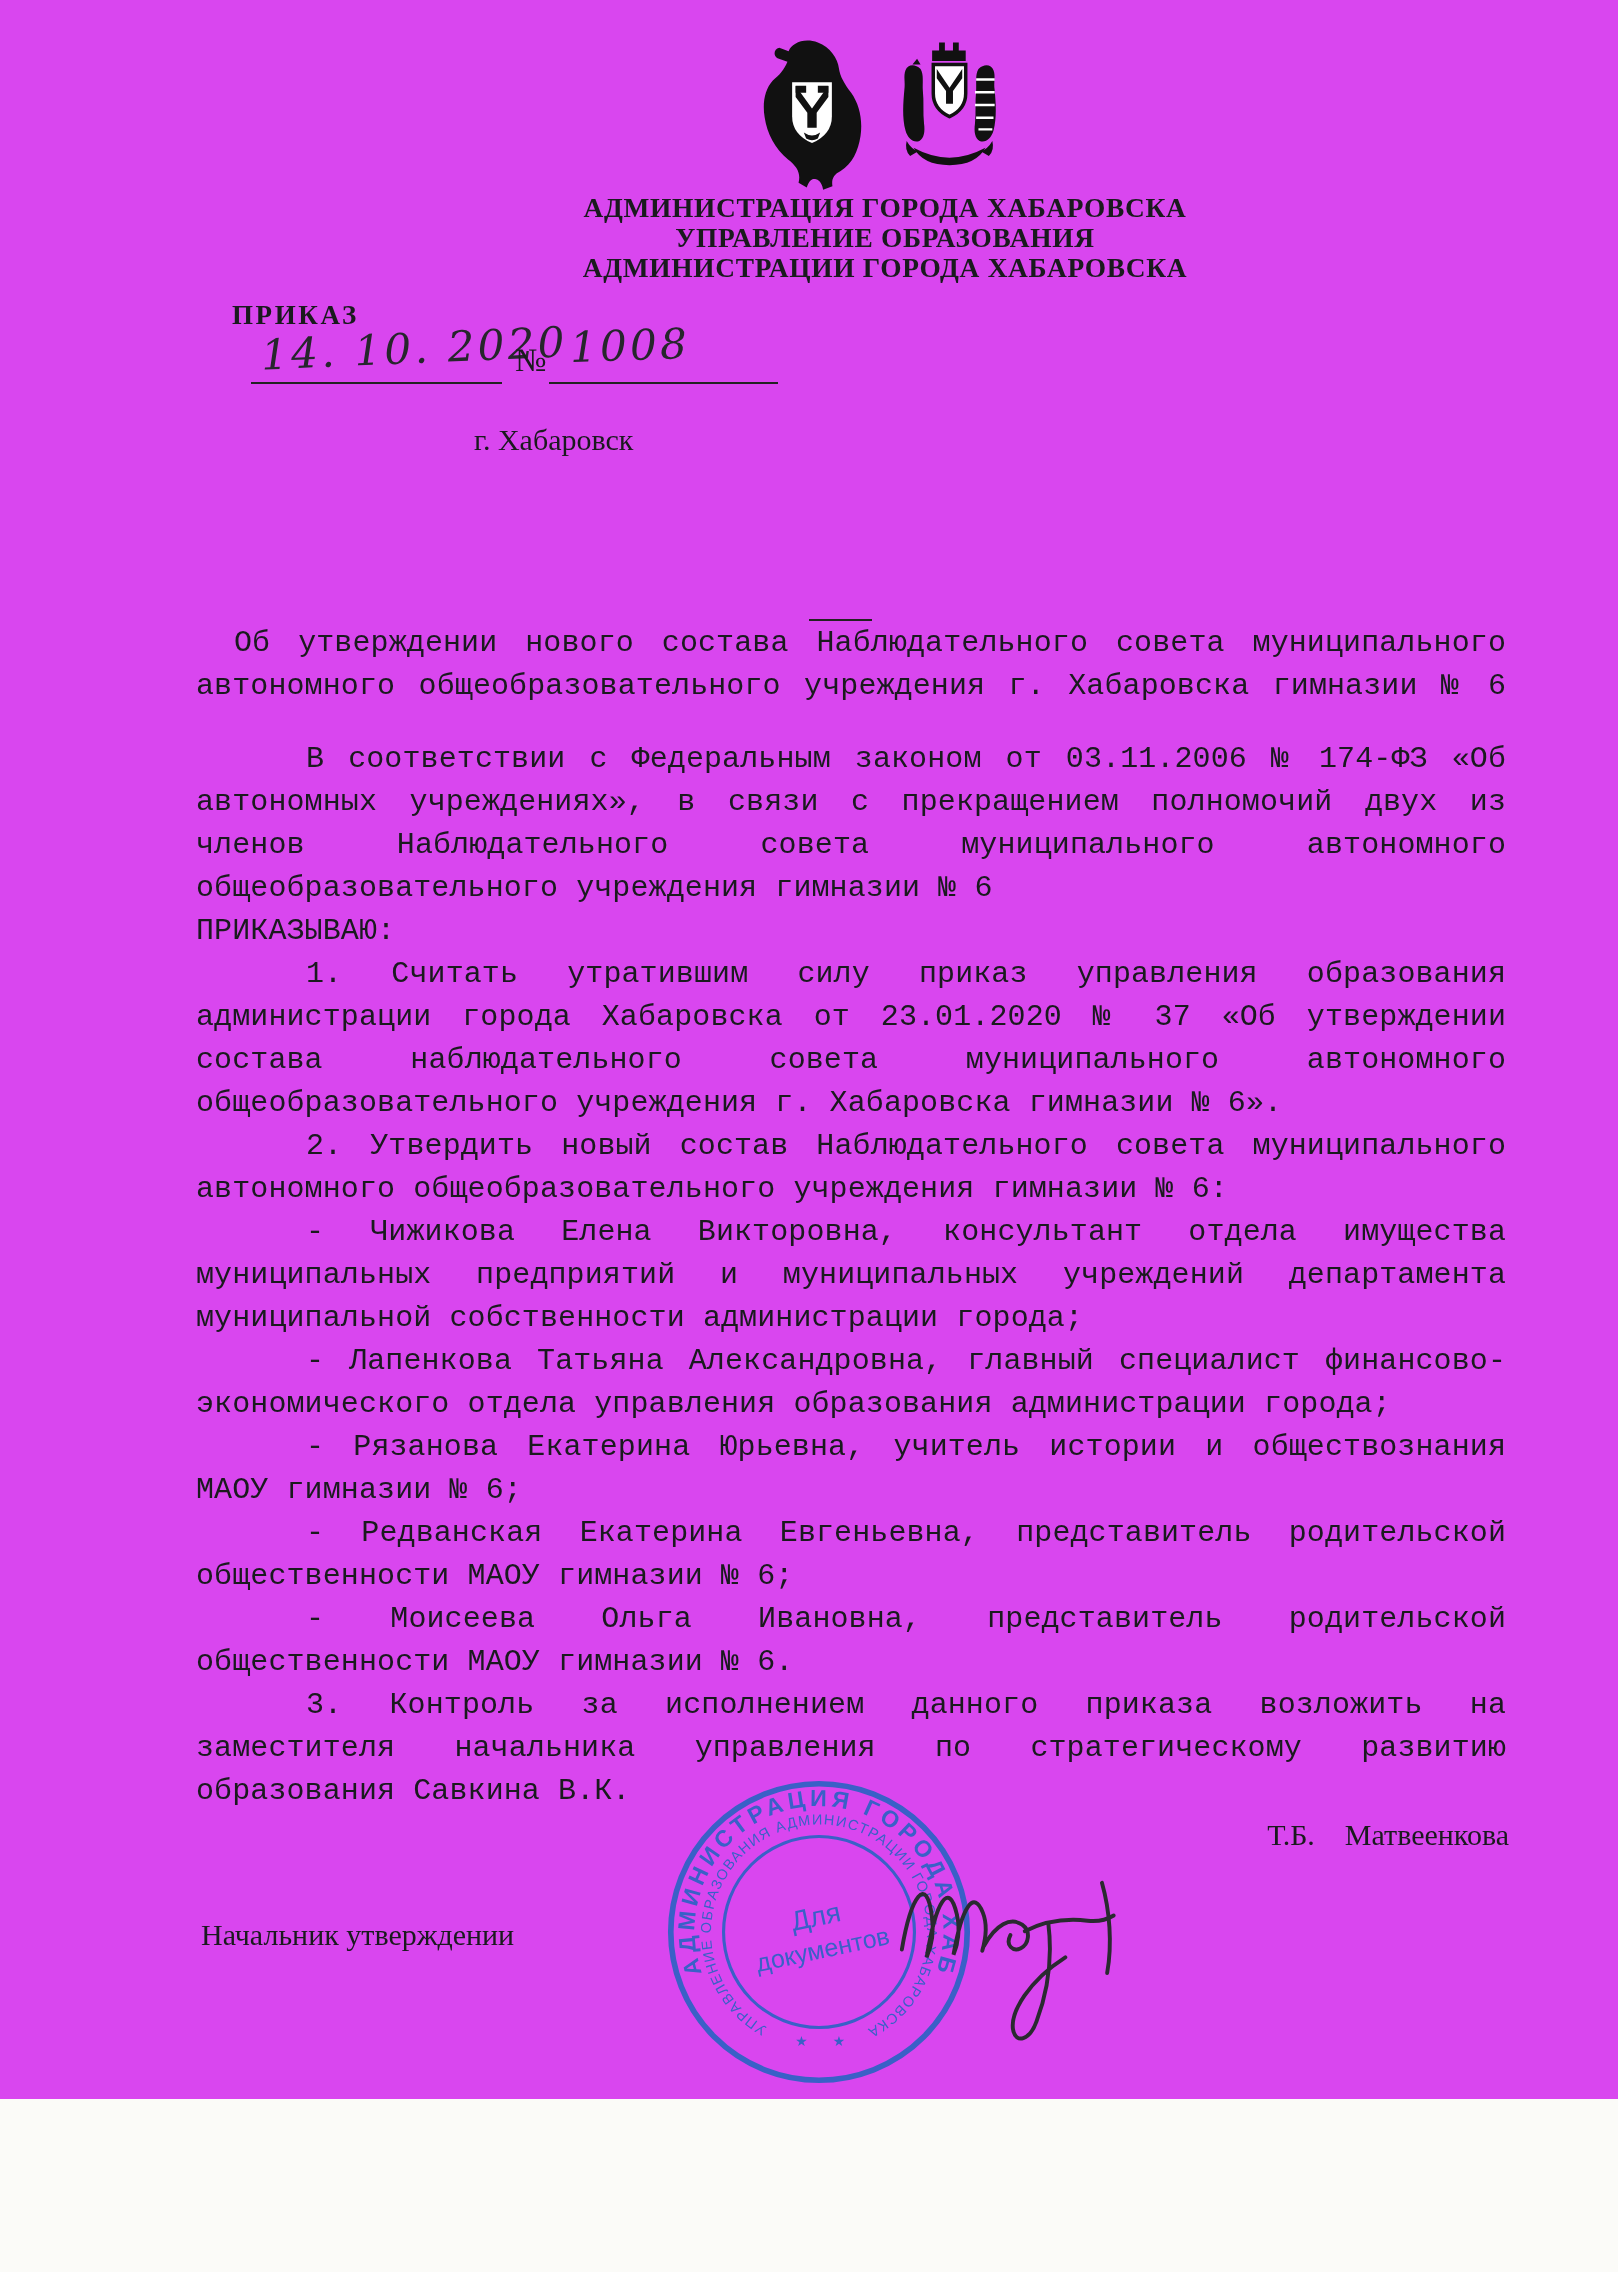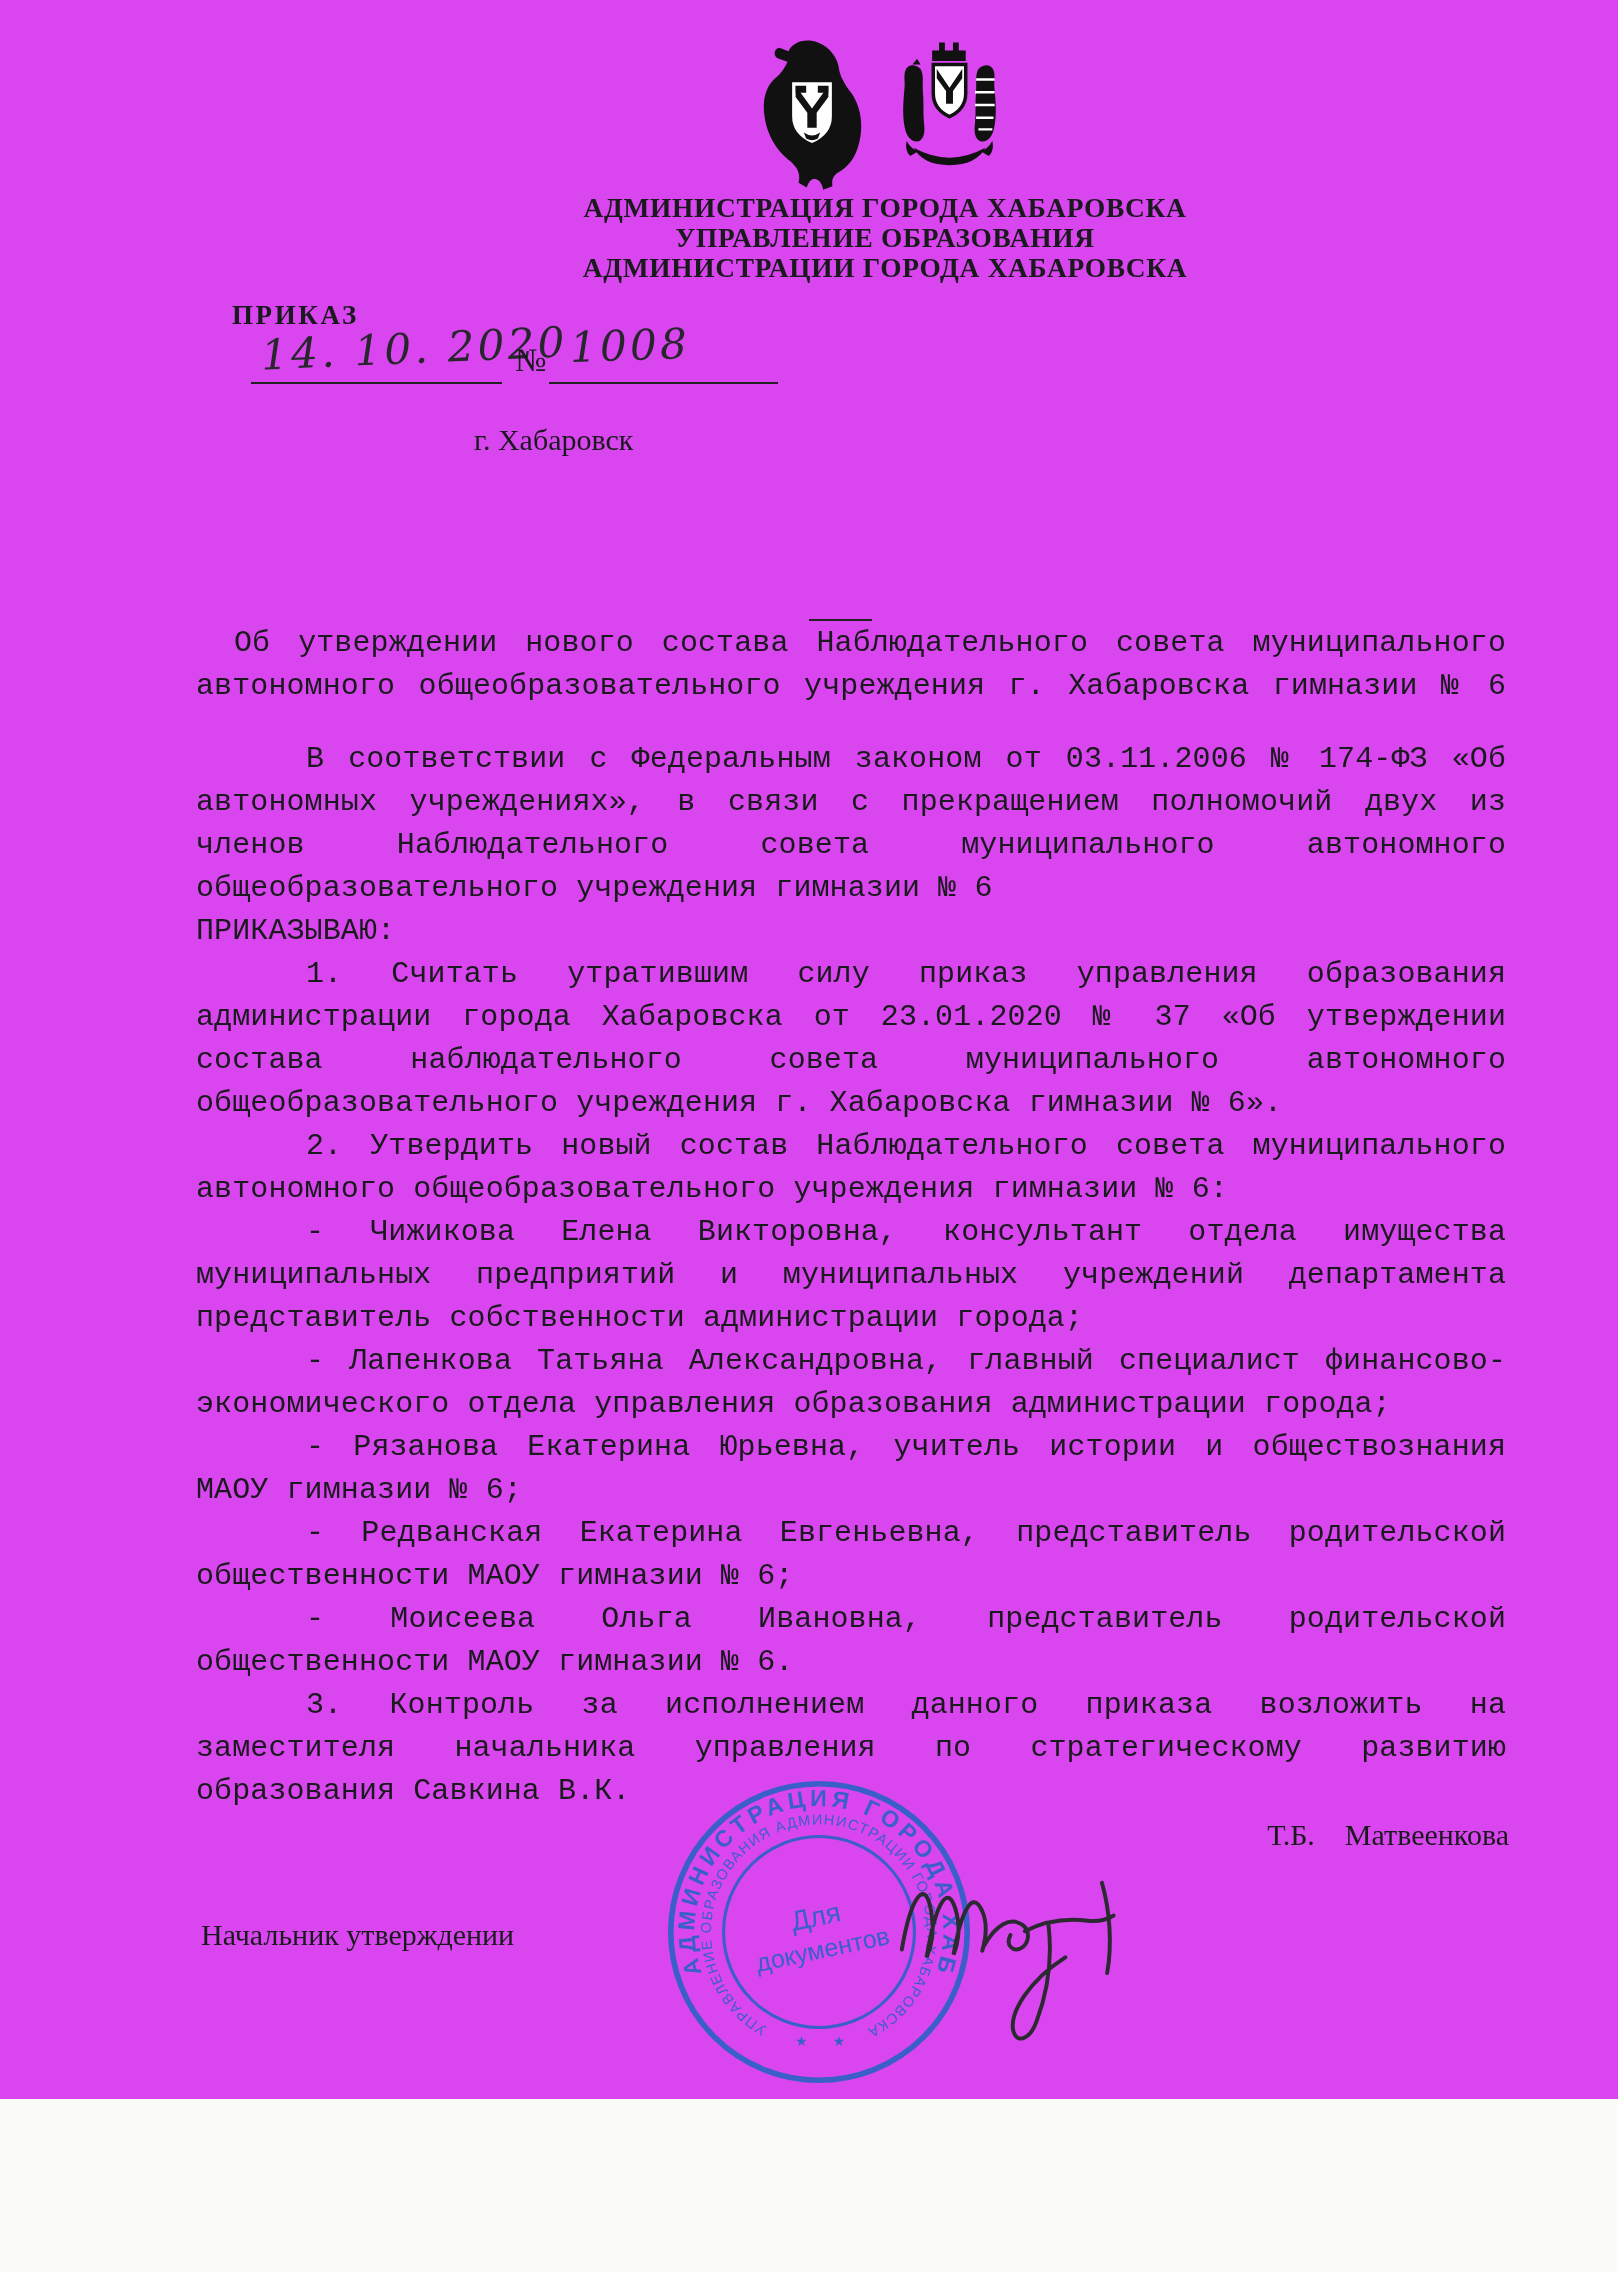--- a/index.html
+++ b/index.html
@@ -98,21 +98,21 @@
       <div class="line">общеобразовательного учреждения гимназии № 6</div>
       <div class="line">ПРИКАЗЫВАЮ:</div>
       <div class="line full ind">1. Считать утратившим силу приказ управления образования</div>
       <div class="line full">администрации города Хабаровска от 23.01.2020 № 37 «Об утверждении</div>
       <div class="line full">состава наблюдательного совета муниципального автономного</div>
       <div class="line">общеобразовательного учреждения г. Хабаровска гимназии № 6».</div>
       <div class="line full ind">2. Утвердить новый состав Наблюдательного совета муниципального</div>
       <div class="line">автономного общеобразовательного учреждения  гимназии № 6:</div>
       <div class="line full ind">- Чижикова Елена Викторовна, консультант отдела имущества</div>
       <div class="line full">муниципальных предприятий и муниципальных учреждений департамента</div>
-      <div class="line">представитель собственности администрации города;</div>
+      <div class="line">муниципальной собственности администрации города;</div>
       <div class="line full ind">- Лапенкова Татьяна Александровна, главный специалист  финансово-</div>
       <div class="line">экономического отдела управления образования администрации города;</div>
       <div class="line full ind">- Рязанова Екатерина Юрьевна, учитель истории и обществознания</div>
       <div class="line">МАОУ гимназии № 6;</div>
       <div class="line full ind">- Редванская Екатерина Евгеньевна,  представитель родительской</div>
       <div class="line">общественности  МАОУ  гимназии № 6;</div>
       <div class="line full ind">- Моисеева Ольга Ивановна, представитель родительской</div>
       <div class="line">общественности МАОУ гимназии № 6.</div>
       <div class="line full ind">3. Контроль  за исполнением данного приказа возложить на</div>
       <div class="line full">заместителя начальника управления по стратегическому развитию</div>

